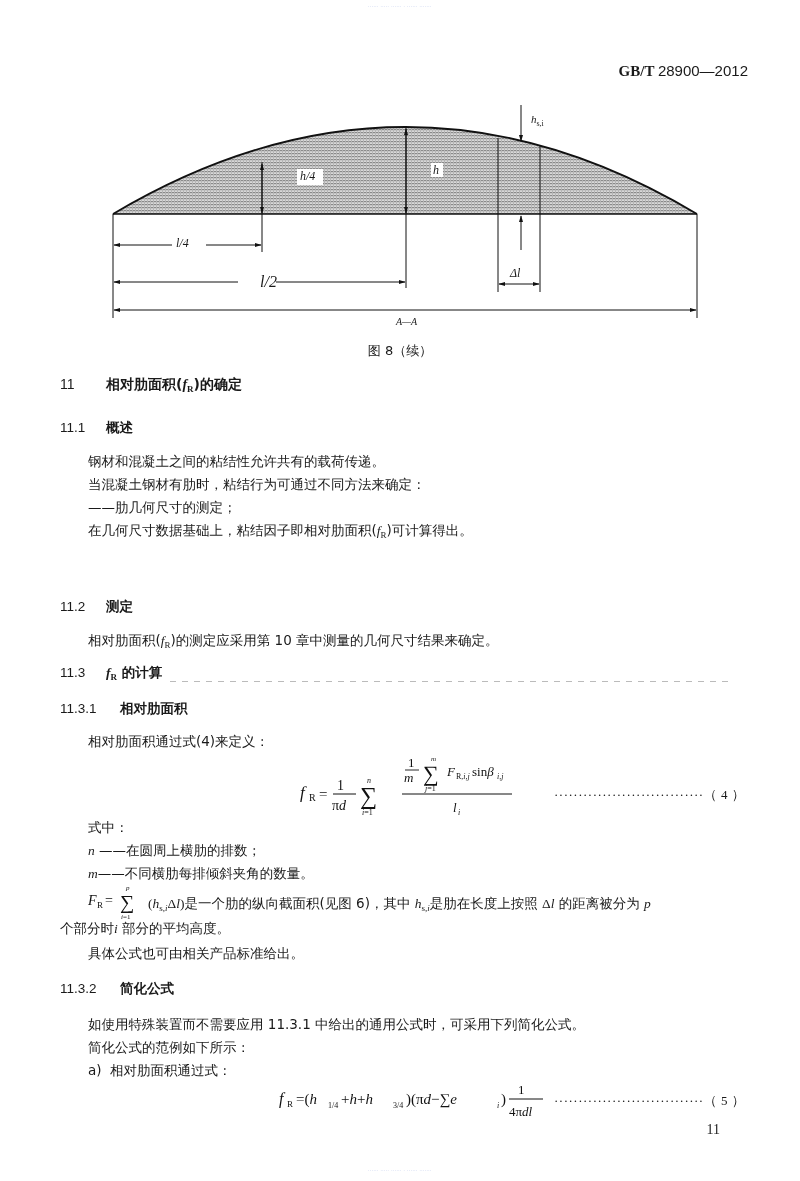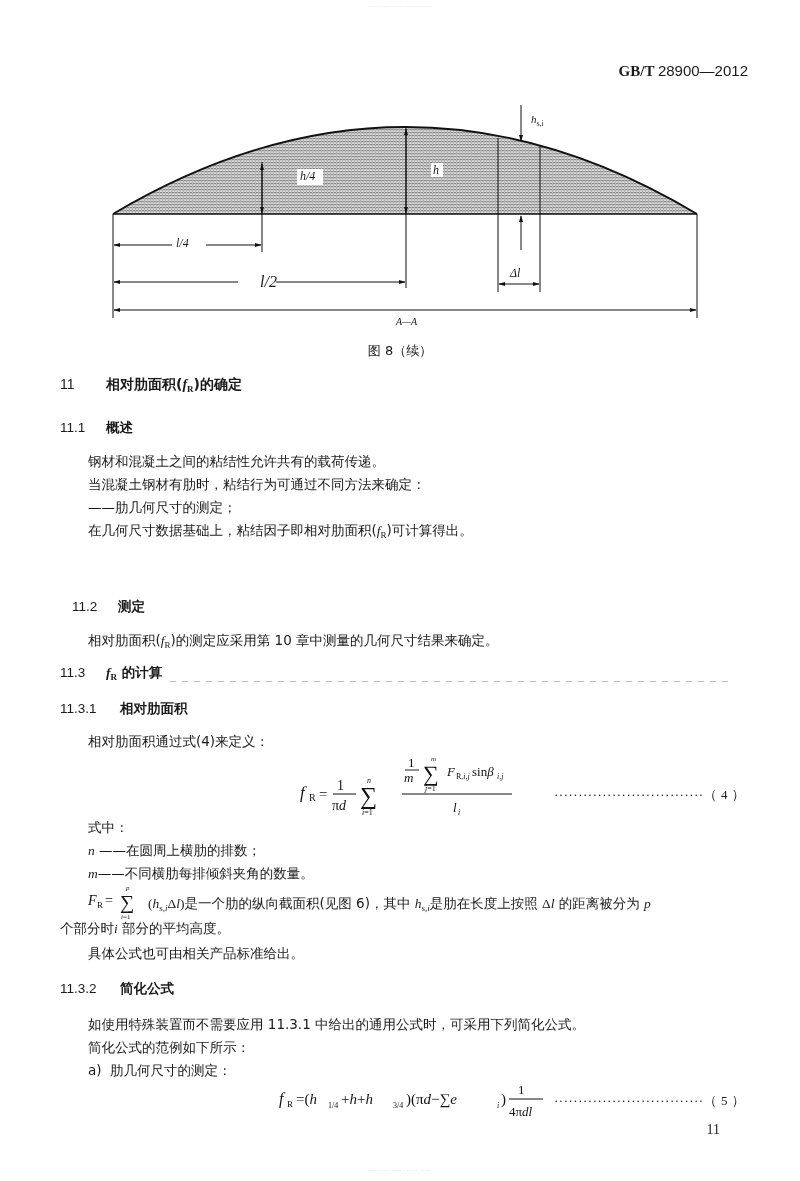--- a/index.html
+++ b/index.html
@@ -97,21 +97,21 @@
 <div class="abs h2" style="left:60px;top:419px;">
   <span class="secnum" style="width:46px;">11.1</span><span>概述</span>
 </div>
 <div class="abs para" style="left:88px;top:450px;">
   <div>钢材和混凝土之间的粘结性允许共有的载荷传递。</div>
   <div>当混凝土钢材有肋时，粘结行为可通过不同方法来确定：</div>
   <div>——肋几何尺寸的测定；</div>
   <div><span>在几何尺寸数据基础上，粘结因子即相对肋面积(</span><span class="it">f</span><span class="sub">R</span><span>)可计算得出。</span></div>
 </div>
 
-<div class="abs h2" style="left:72px;top:598px;">
+<div class="abs h2" style="left:60px;top:598px;">
   <span class="secnum" style="width:46px;">11.2</span><span>测定</span>
 </div>
 <div class="abs para" style="left:88px;top:629px;">
   <span>相对肋面积(</span><span class="it">f</span><span class="sub">R</span><span>)的测定应采用第 10 章中测量的几何尺寸结果来确定。</span>
 </div>
 
 <div class="abs h2" style="left:60px;top:664px;">
   <span class="secnum" style="width:46px;">11.3</span><span class="it">f</span><span class="sub">R</span><span> 的计算</span>
 </div>
 <div class="scan-dash" style="left:170px;top:681px;width:560px;"></div>
@@ -174,21 +174,21 @@
   <span>个部分时</span><span class="it">i</span> <span>部分的平均高度。</span>
 </div>
 <div class="abs para" style="left:88px;top:942px;">具体公式也可由相关产品标准给出。</div>
 
 <div class="abs h2" style="left:60px;top:980px;">
   <span class="secnum" style="width:60px;">11.3.2</span><span>简化公式</span>
 </div>
 <div class="abs para" style="left:88px;top:1013px;">
   <div>如使用特殊装置而不需要应用 11.3.1 中给出的通用公式时，可采用下列简化公式。</div>
   <div>简化公式的范例如下所示：</div>
-  <div><span style="display:inline-block;width:22px;">a)</span><span>肋几何尺寸的测定：</span></div>
+  <div><span style="display:inline-block;width:22px;">a)</span><span>相对肋面积通过式：</span></div>
 </div>
 
 <svg class="abs" style="left:275px;top:1078px;" width="270" height="44">
   <g font-family="Liberation Serif, serif" fill="#111">
     <text x="4" y="26" font-size="16" font-style="italic">f</text>
     <text x="12" y="29" font-size="9">R</text>
     <text x="21" y="26" font-size="15">=(<tspan font-style="italic">h</tspan></text>
     <text x="53" y="30" font-size="8">1/4</text>
     <text x="66" y="26" font-size="15">+<tspan font-style="italic">h</tspan>+<tspan font-style="italic">h</tspan></text>
     <text x="118" y="30" font-size="8">3/4</text>

